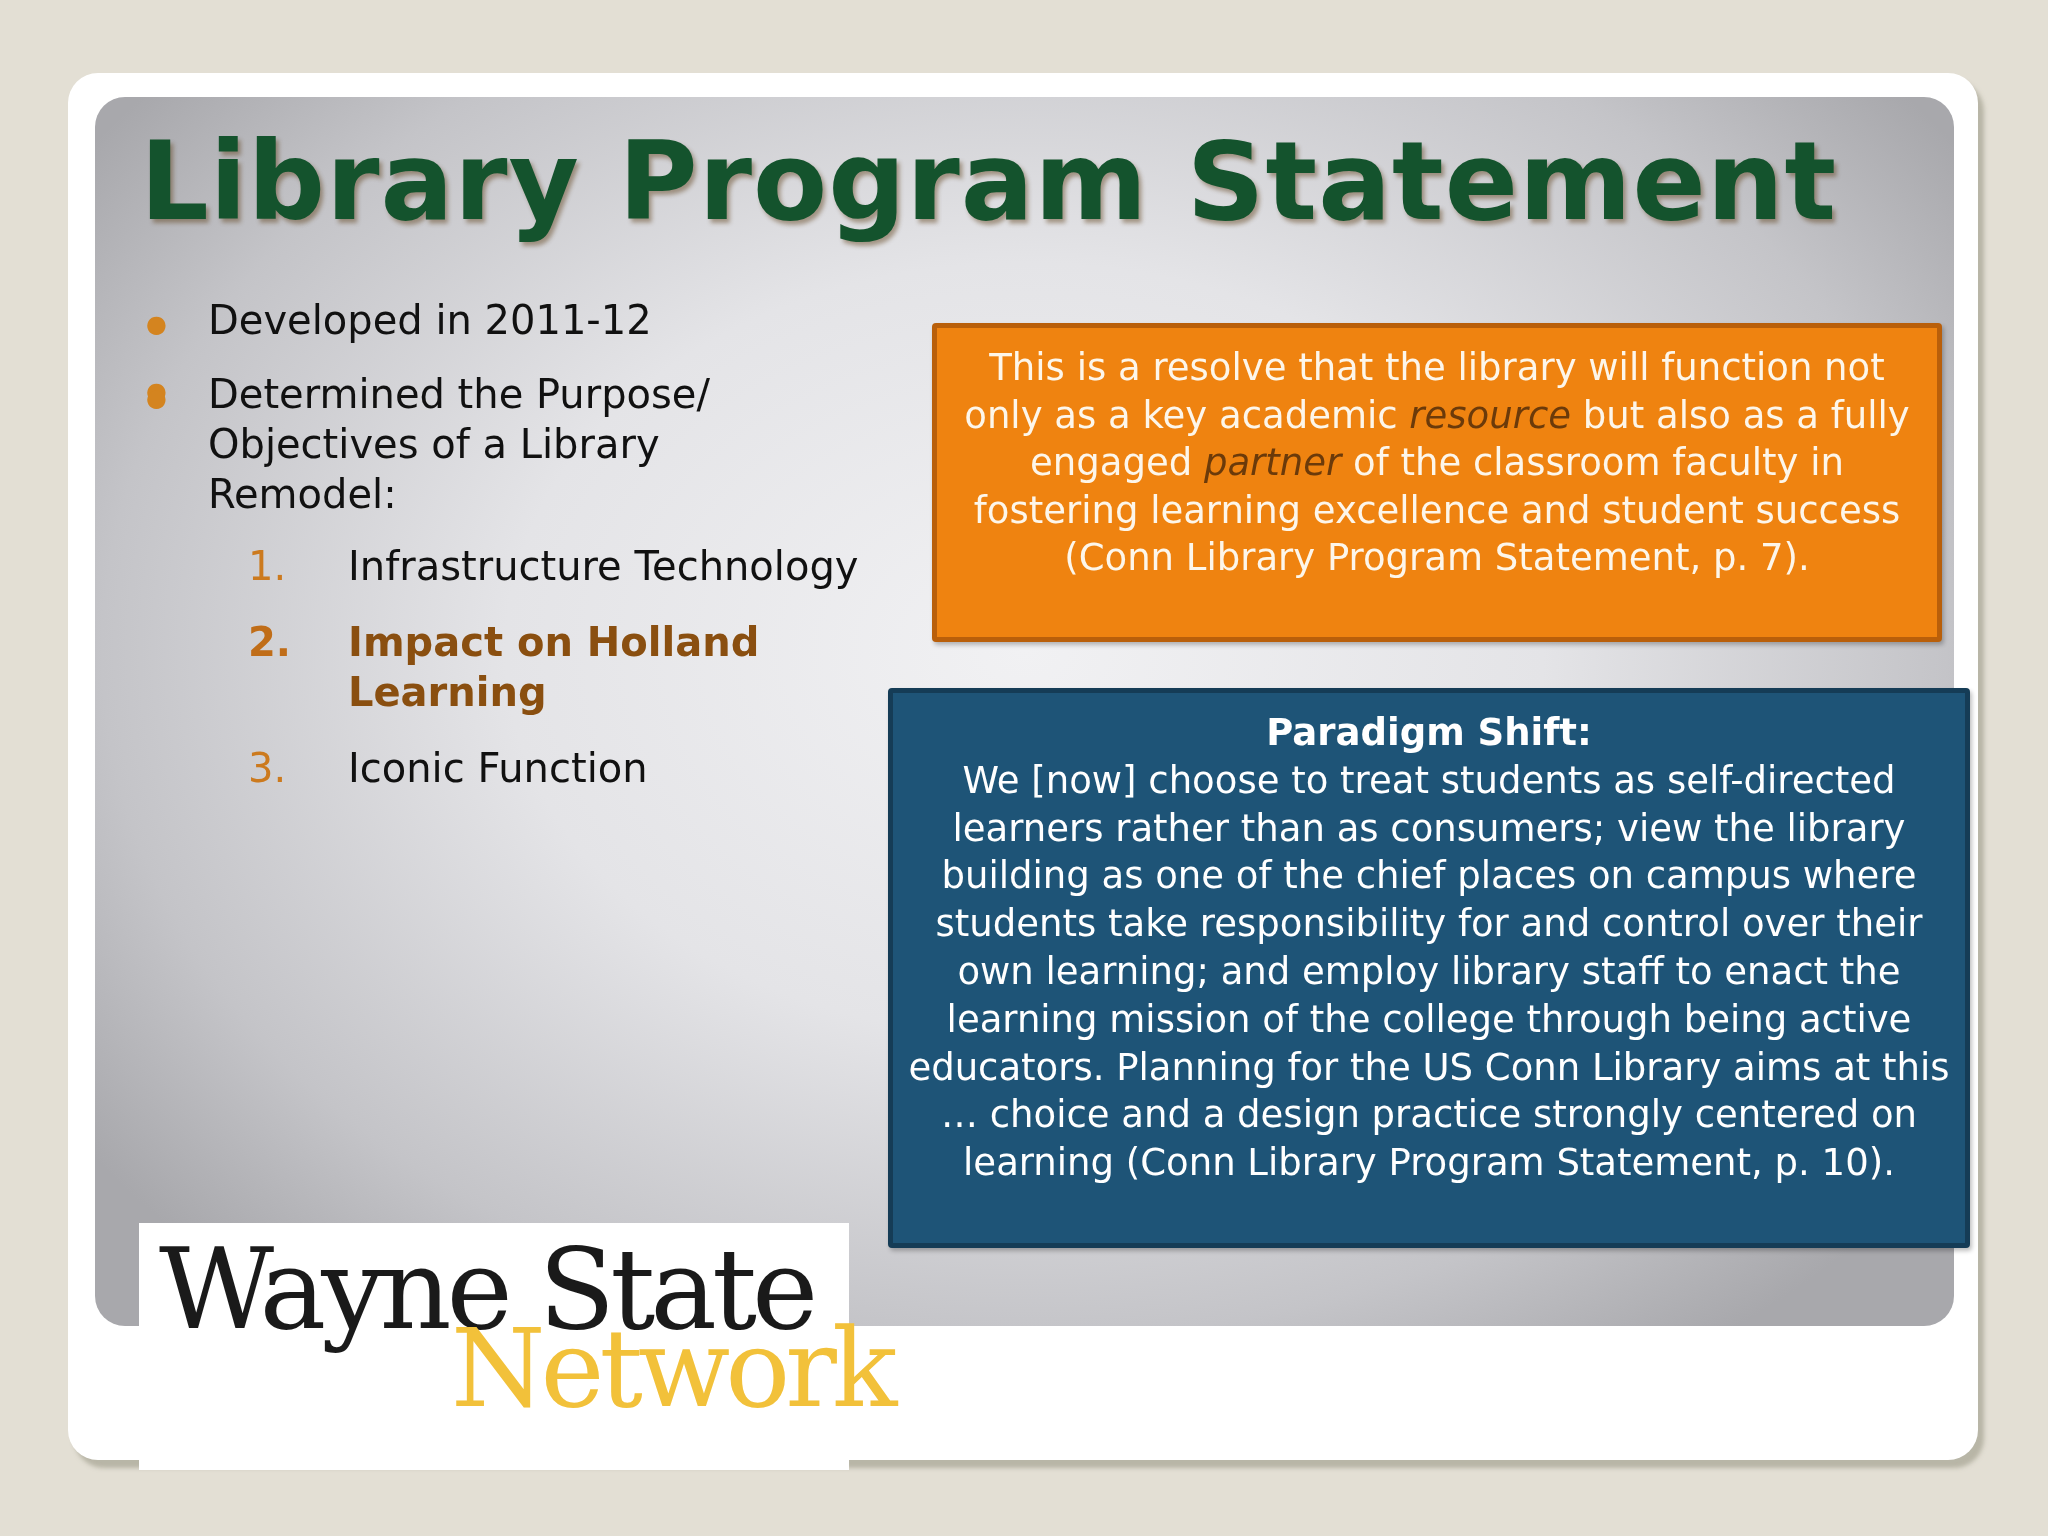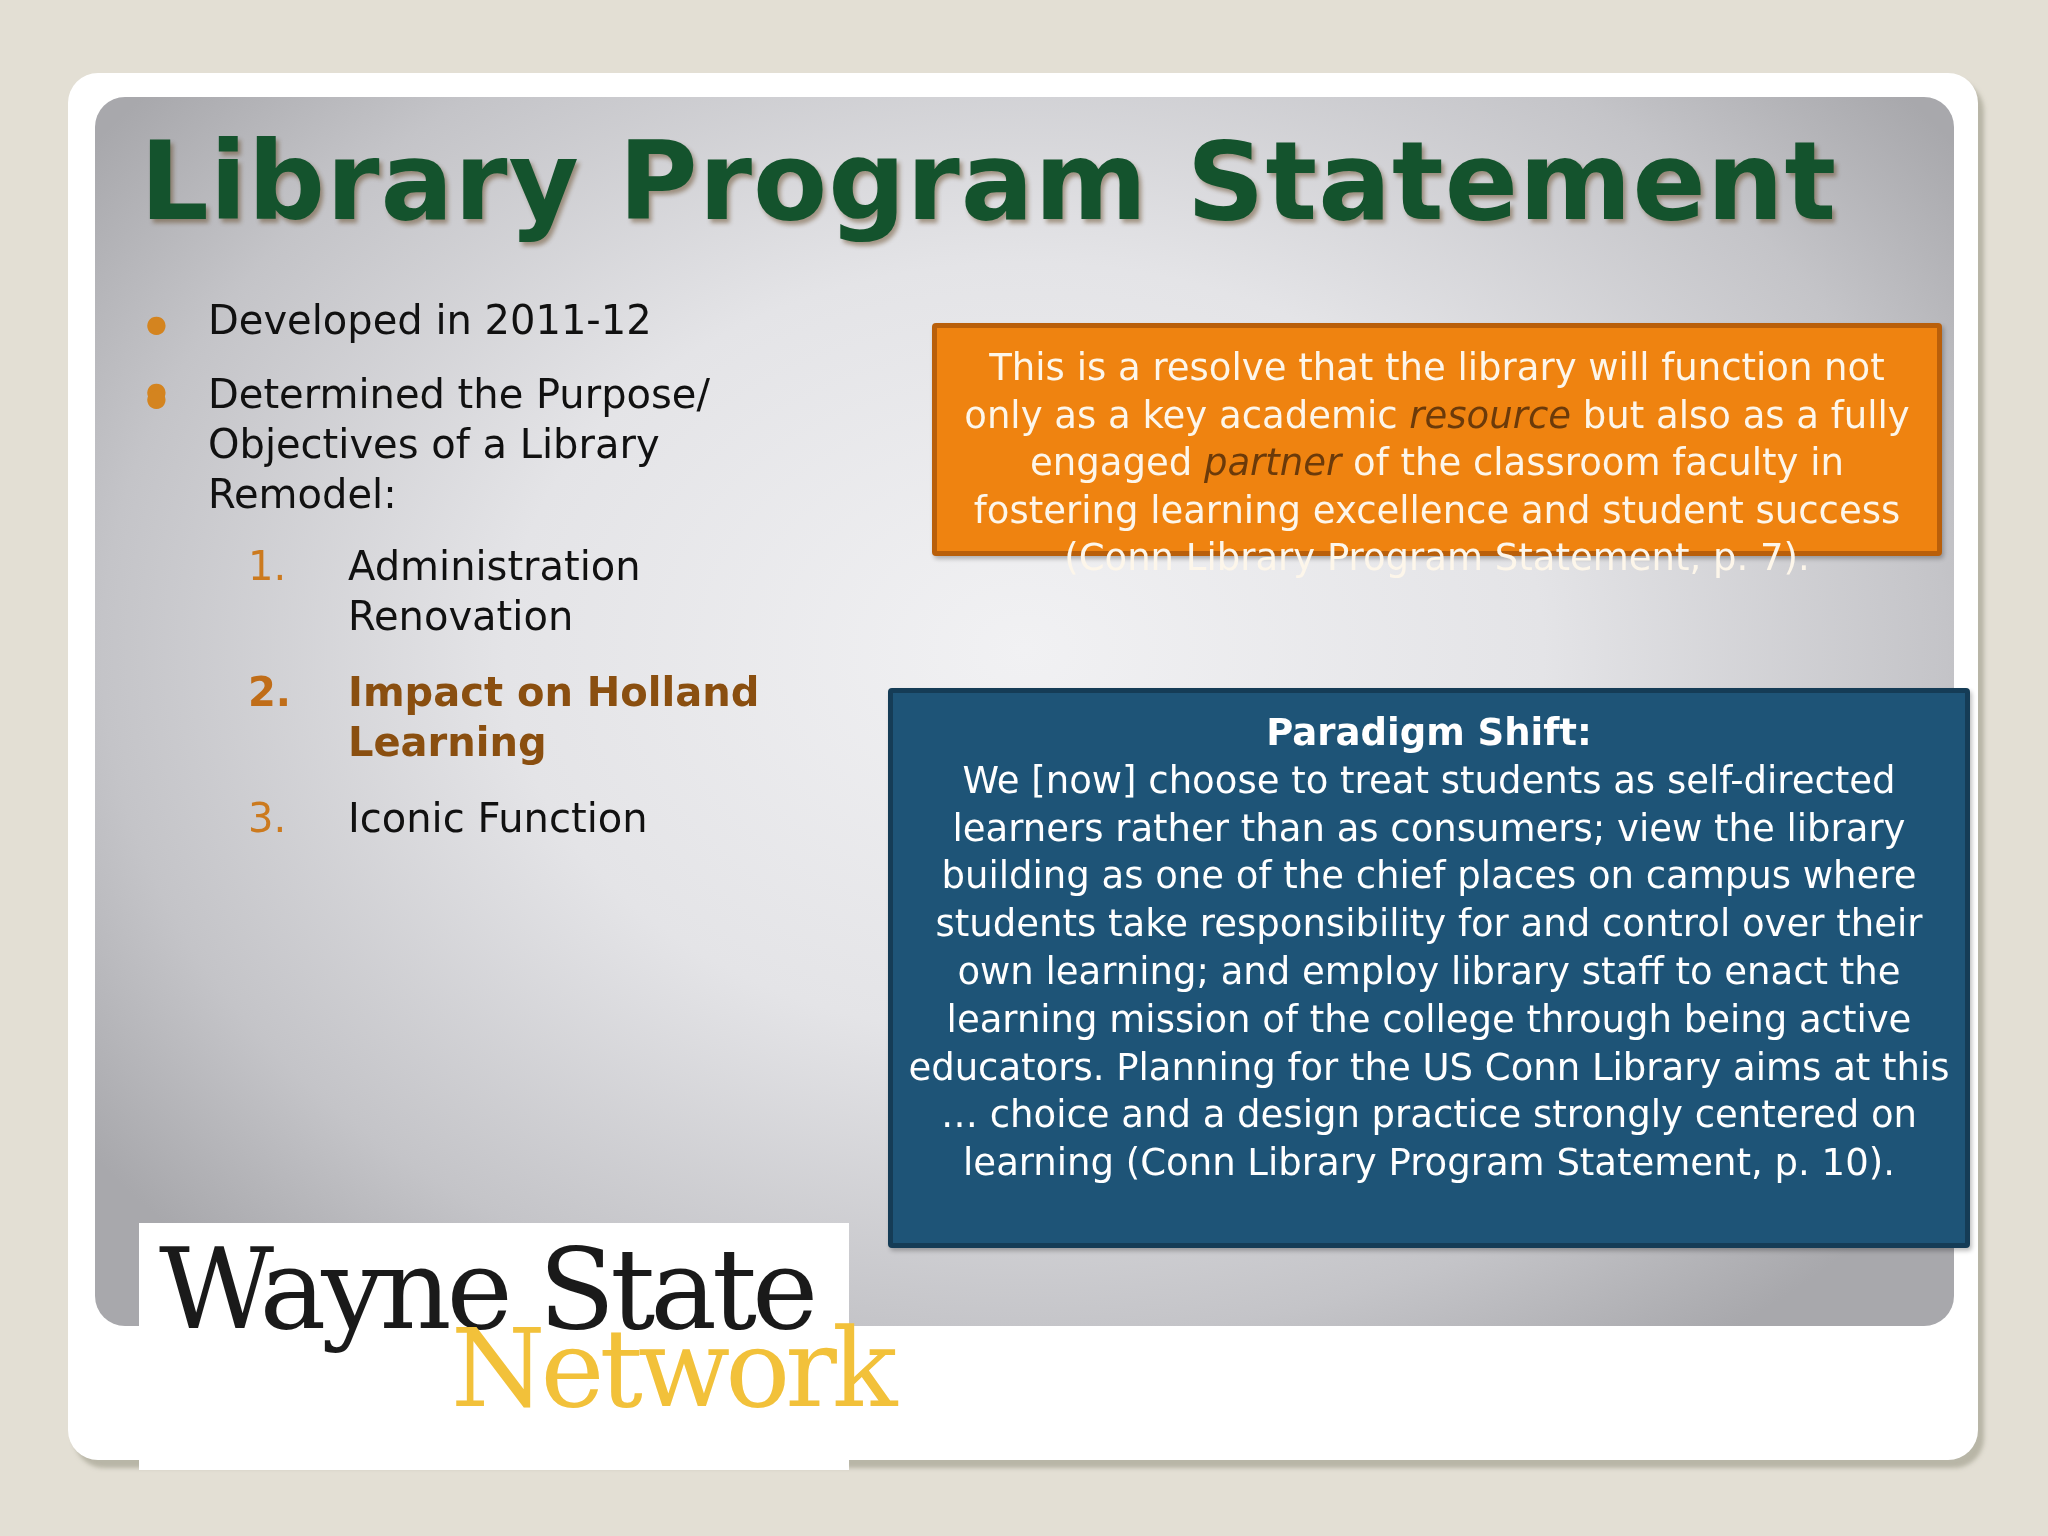--- a/index.html
+++ b/index.html
@@ -56,21 +56,21 @@
     .numlist li {
       position: relative; padding-left: 100px;
       font-size: 40px; line-height: 50px; margin-bottom: 26px;
     }
     .numlist .num { position: absolute; left: 0; top: 0; color: #cc7a1e; }
     .numlist li.active { font-weight: bold; color: #8a4f10; }
     .numlist li.active .num { color: #c06d18; }
 
     .orange-box {
       position: absolute; left: 932px; top: 323px;
-      width: 1010px; height: 233px;
+      width: 1010px; height: 319px;
       box-sizing: border-box;
       background: #ef8310;
       border: 5px solid #b95f0a;
       border-radius: 4px;
       box-shadow: 2px 3px 4px rgba(0,0,0,0.25);
       color: #fdf6ea;
       text-align: center;
       font-size: 37px;
       line-height: 47.5px;
       padding: 16px 20px 0 20px;
@@ -130,21 +130,21 @@
   <div class="bullet b-md" style="margin-top:22px;">
     <span class="dot">●</span>
   </div>
   <div class="bullet b-lg" style="margin-top:24px;">
     <span class="dot">●</span>
     <span>Determined the Purpose/ Objectives of a Library Remodel:</span>
   </div>
   <ol class="numlist">
     <li>
       <span class="num">1.</span>
-      <span>Administration Renovation</span>
+      <span>Infrastructure Technology</span>
     </li>
     <li class="active">
       <span class="num">2.</span>
       <span>Impact on Holland Learning</span>
     </li>
     <li>
       <span class="num">3.</span>
       <span>Iconic Function</span>
     </li>
   </ol>

